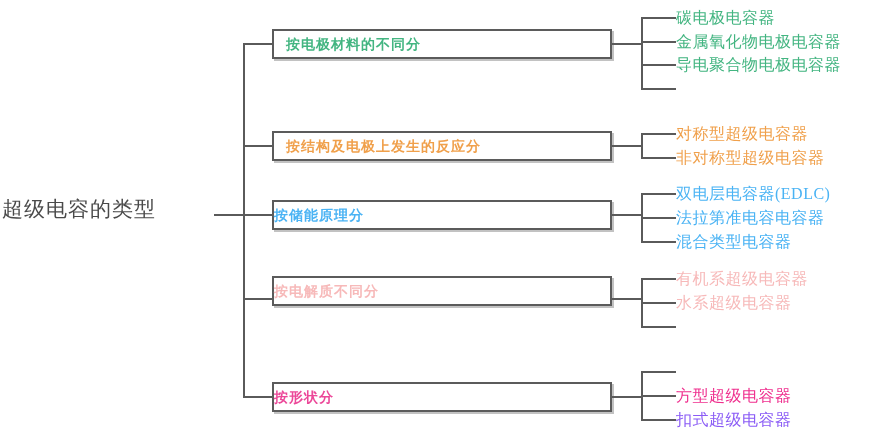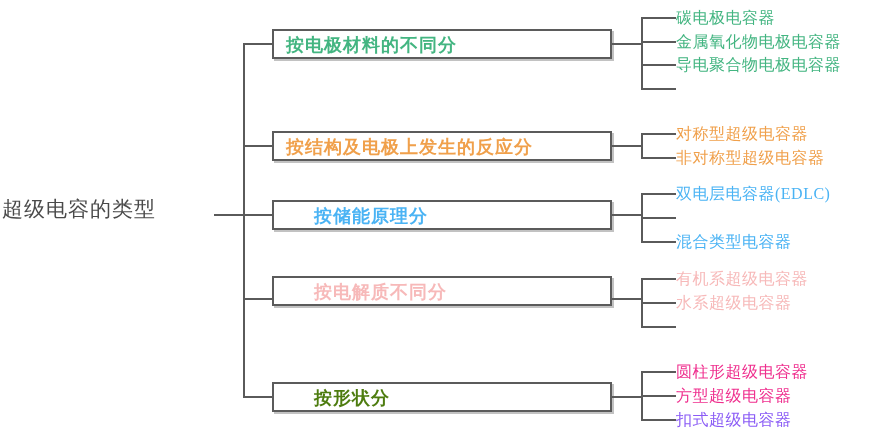--- a/index.html
+++ b/index.html
@@ -51,28 +51,28 @@
     border: 2px solid #5b5b5b;
     background: #ffffff;
     box-shadow: 2px 2px 0 rgba(120,120,120,0.45);
   }
   .cat-label {
     position: absolute;
     left: 0; top: 0;
     width: 100%;
     height: 100%;
     line-height: 28px;
-    font-size: 18px;
+    font-size: 14px;
     font-weight: bold;
     letter-spacing: 1px;
     font-family: "Liberation Serif", "DejaVu Serif", serif;
     white-space: nowrap;
   }
   .cat-label.indent-0 { padding-left: 12px; box-sizing: border-box; }
-  .cat-label.indent-1 { padding-left: 40px; box-sizing: border-box; }
+  .cat-label.indent-1 { box-sizing: border-box; }
 
   
   .leaf {
     position: absolute;
     left: 676px;
     font-size: 16px;
     line-height: 20px;
     letter-spacing: 0.5px;
     white-space: nowrap;
     font-family: "Liberation Serif", "DejaVu Serif", serif;
@@ -120,38 +120,38 @@
 
   <div class="cat-box" style="top:200px;">
     <span class="cat-label indent-1" style="color:#4ab3f4;">按储能原理分</span>
   </div>
   <div class="line h" style="left:612px; top:214px; width:31px;"></div>
   <div class="line v" style="left:641px; top:193px; height:48px;"></div>
   <div class="line h" style="left:641px; top:193px; width:35px;"></div>
   <div class="line h" style="left:641px; top:217px; width:35px;"></div>
   <div class="line h" style="left:641px; top:241px; width:35px;"></div>
   <div class="leaf" style="top:184px; color:#4ab3f4;">双电层电容器(EDLC)</div>
+  <div class="leaf" style="top:208px; color:#4ab3f4;">法拉第准电容电容器</div>
   <div class="leaf" style="top:232px; color:#4ab3f4;">混合类型电容器</div>
 
   <div class="cat-box" style="top:276px;">
     <span class="cat-label indent-1" style="color:#f7b9b9;">按电解质不同分</span>
   </div>
   <div class="line h" style="left:612px; top:298px; width:31px;"></div>
   <div class="line v" style="left:641px; top:278px; height:48px;"></div>
   <div class="line h" style="left:641px; top:278px; width:35px;"></div>
   <div class="line h" style="left:641px; top:302px; width:35px;"></div>
   <div class="line h" style="left:641px; top:326px; width:35px;"></div>
   <div class="leaf" style="top:269px; color:#f7b9b9;">有机系超级电容器</div>
   <div class="leaf" style="top:293px; color:#f7b9b9;">水系超级电容器</div>
 
   <div class="cat-box" style="top:382px;">
-    <span class="cat-label indent-1" style="color:#4d7c0f;">按形状分</span>
+    <span class="cat-label indent-1" style="color:#ec4899;">按形状分</span>
   </div>
   <div class="line h" style="left:612px; top:396px; width:31px;"></div>
   <div class="line v" style="left:641px; top:371px; height:48px;"></div>
   <div class="line h" style="left:641px; top:371px; width:35px;"></div>
   <div class="line h" style="left:641px; top:395px; width:35px;"></div>
   <div class="line h" style="left:641px; top:419px; width:35px;"></div>
-  <div class="leaf" style="top:362px; color:#ef2f8e;">圆柱形超级电容器</div>
   <div class="leaf" style="top:386px; color:#ef2f8e;">方型超级电容器</div>
   <div class="leaf" style="top:410px; color:#8b5cf6;">扣式超级电容器</div>
 
 </div>
 
 </body></html>

